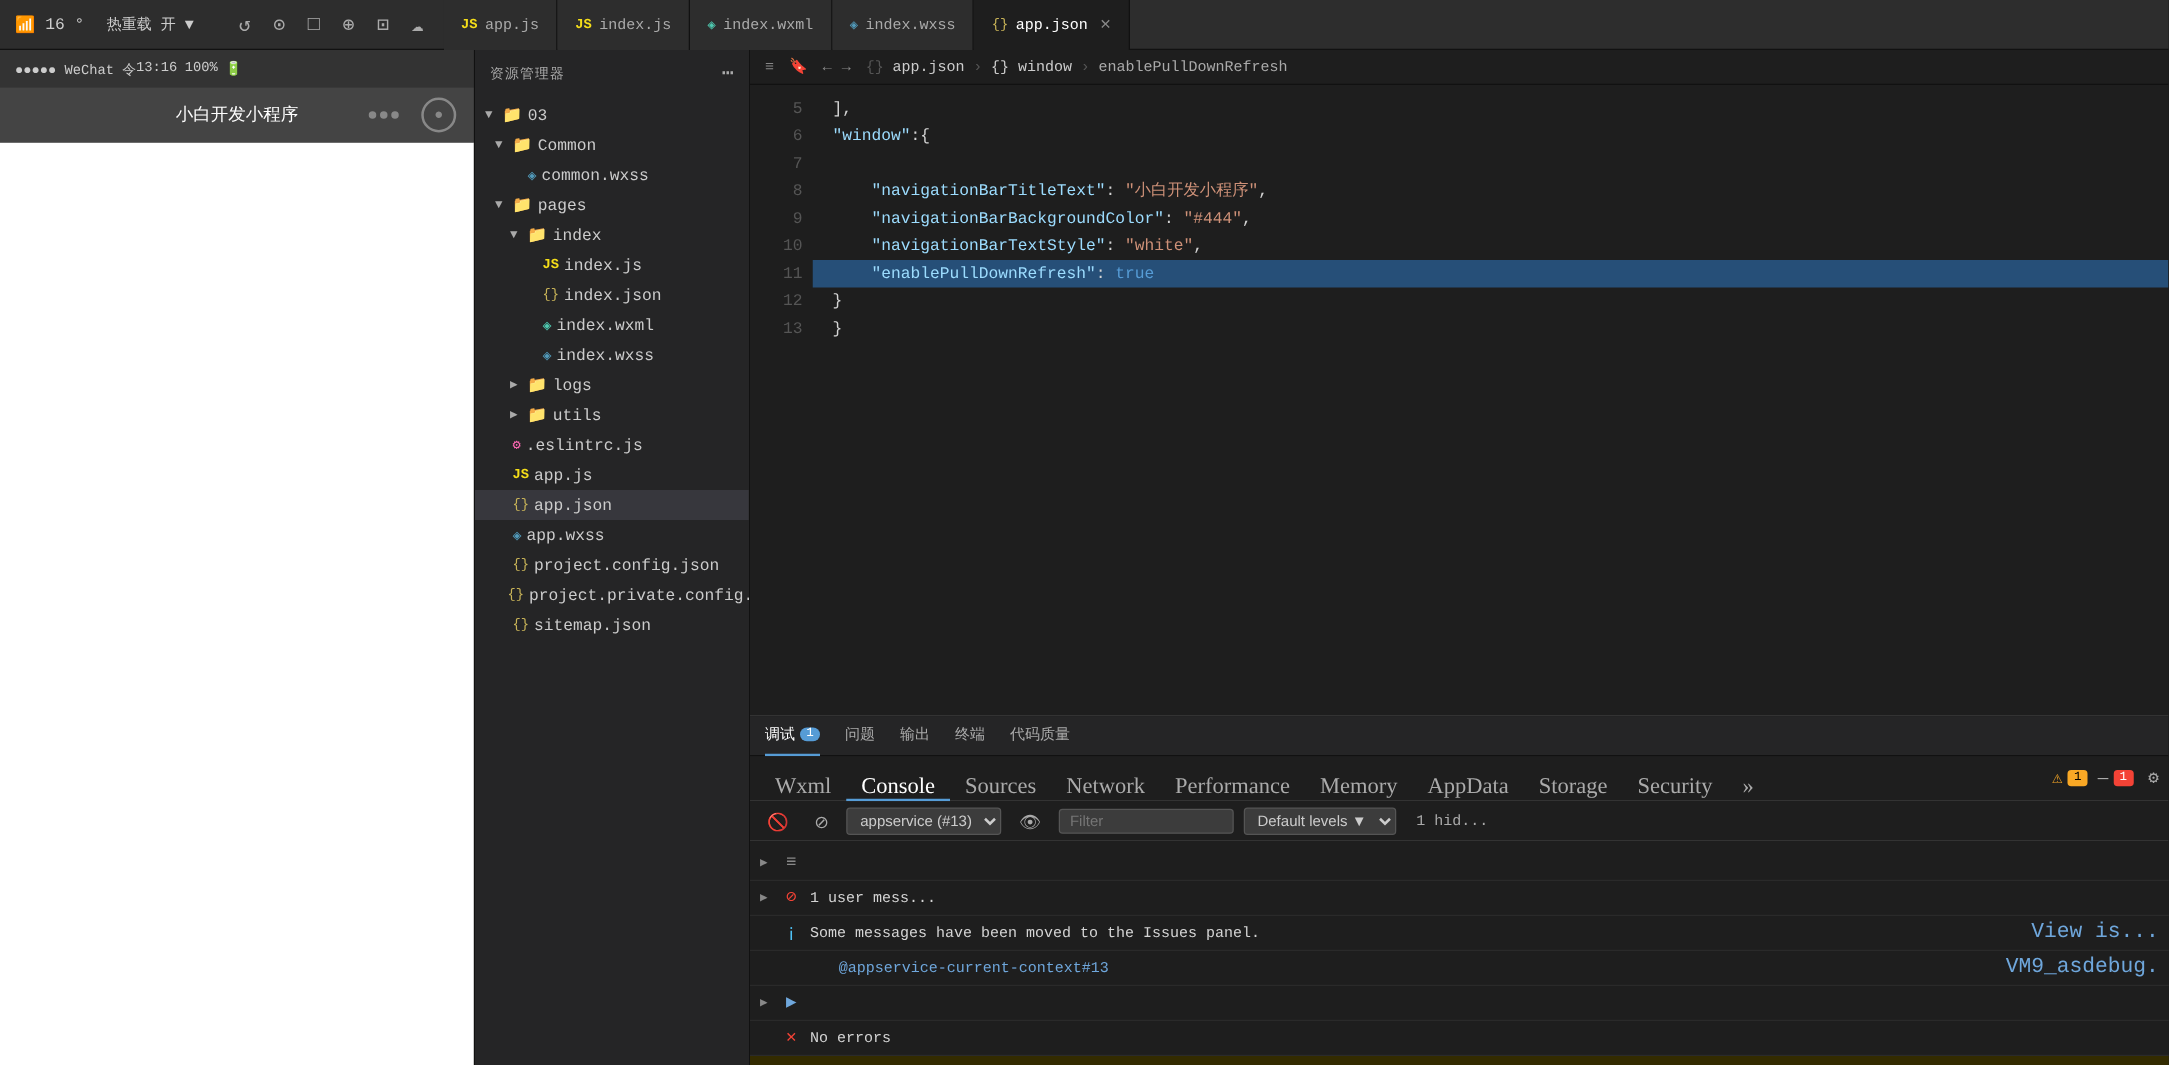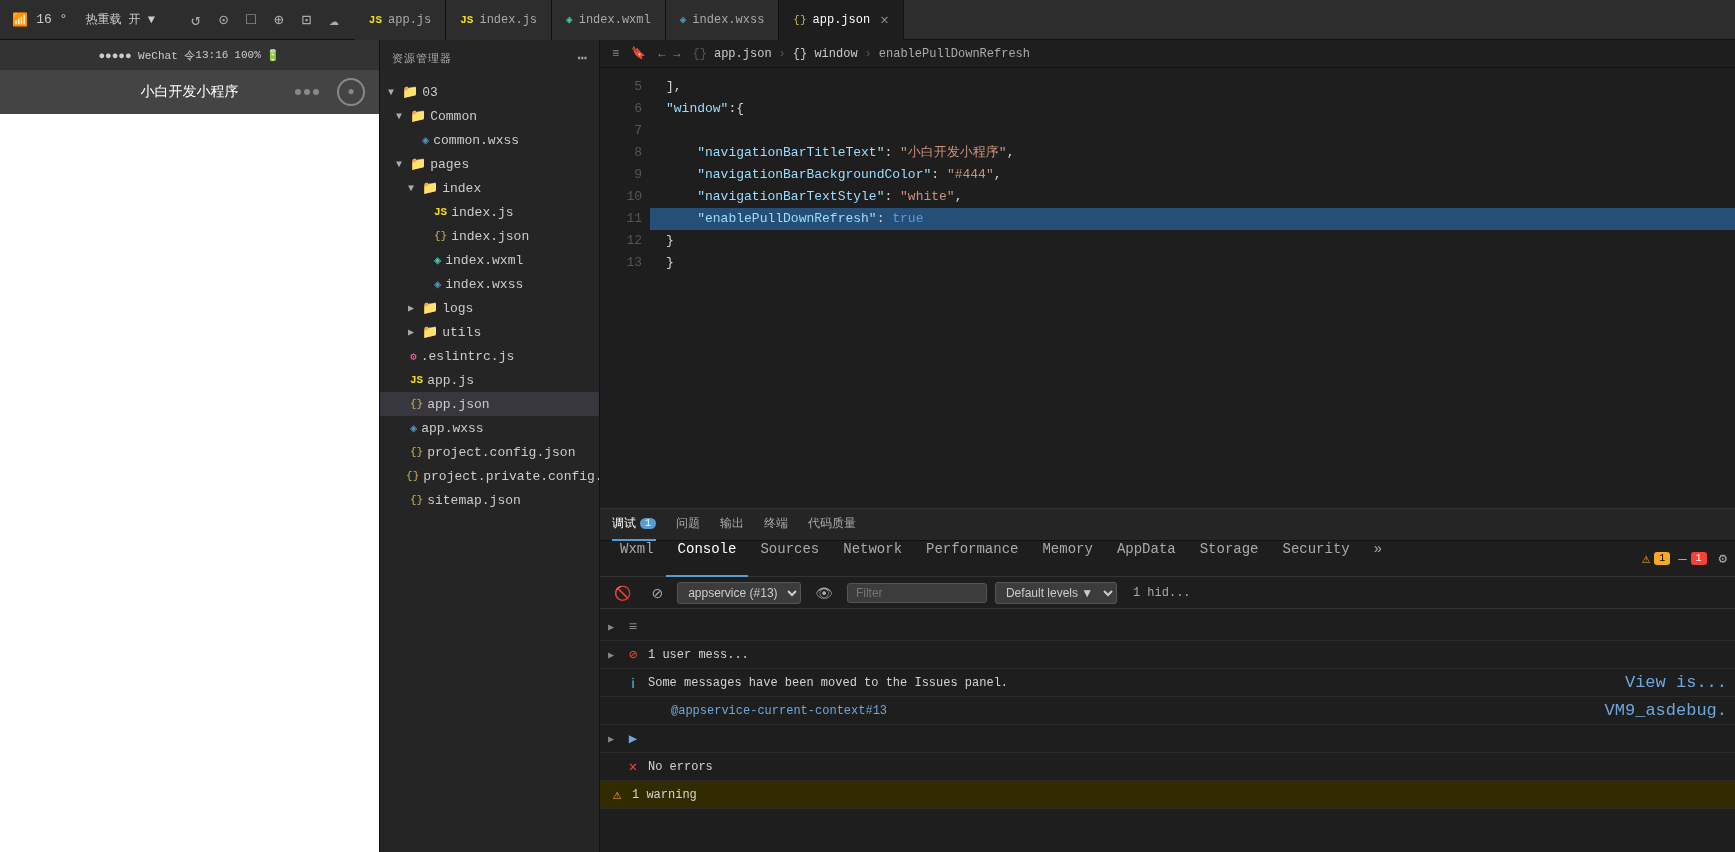--- a/index.html
+++ b/index.html
@@ -85,21 +85,21 @@
       display: flex;
       flex-direction: column;
       border-right: 1px solid #111;
       flex-shrink: 0;
     }
     .phone-status-bar {
       background: #333;
       height: 30px;
       display: flex;
       align-items: center;
-      justify-content: center;
+      justify-content: flex-start;
       padding: 0 12px;
       font-size: 11px;
       color: #ccc;
     }
     .phone-status-left { display: flex; align-items: center; gap: 6px; }
     .phone-status-right { display: flex; align-items: center; gap: 6px; }
     .phone-nav-bar {
       background: #444;
       height: 44px;
       display: flex;
@@ -231,21 +231,21 @@
     .s-string { color: #ce9178; }
     .s-string-zh { color: #ce9178; }
     .s-bool { color: #569cd6; }
     .s-brace { color: #d4d4d4; }
     .s-bracket { color: #d4d4d4; }
     .s-comma { color: #d4d4d4; }
     .s-colon { color: #d4d4d4; }
 
     
     .bottom-panel {
-      height: 344px;
+      height: 280px;
       background: #1e1e1e;
       border-top: 1px solid #333;
       display: flex;
       flex-direction: column;
     }
     .bottom-tabs-row {
       height: 32px;
       background: #252526;
       display: flex;
       align-items: center;
@@ -279,28 +279,29 @@
     .devtools-tabs-row {
       height: 36px;
       background: #1e1e1e;
       display: flex;
       align-items: center;
       padding: 0 0 0 8px;
       gap: 0;
       border-bottom: 1px solid #333;
     }
     .devtools-tab {
-      font-size: 14px;
+      font-size: 18px;
       color: #aaa;
       cursor: pointer;
       height: 36px;
       display: flex;
-      align-items: flex-start;
+      align-items: flex-end;
       padding: 0 12px;
       border-bottom: 2px solid transparent;
+      font-family: Liberation Serif, serif;
     }
     .devtools-tab.active {
       color: #fff;
       border-bottom-color: #569cd6;
     }
     .devtools-toolbar {
       height: 32px;
       background: #1e1e1e;
       display: flex;
       align-items: center;

